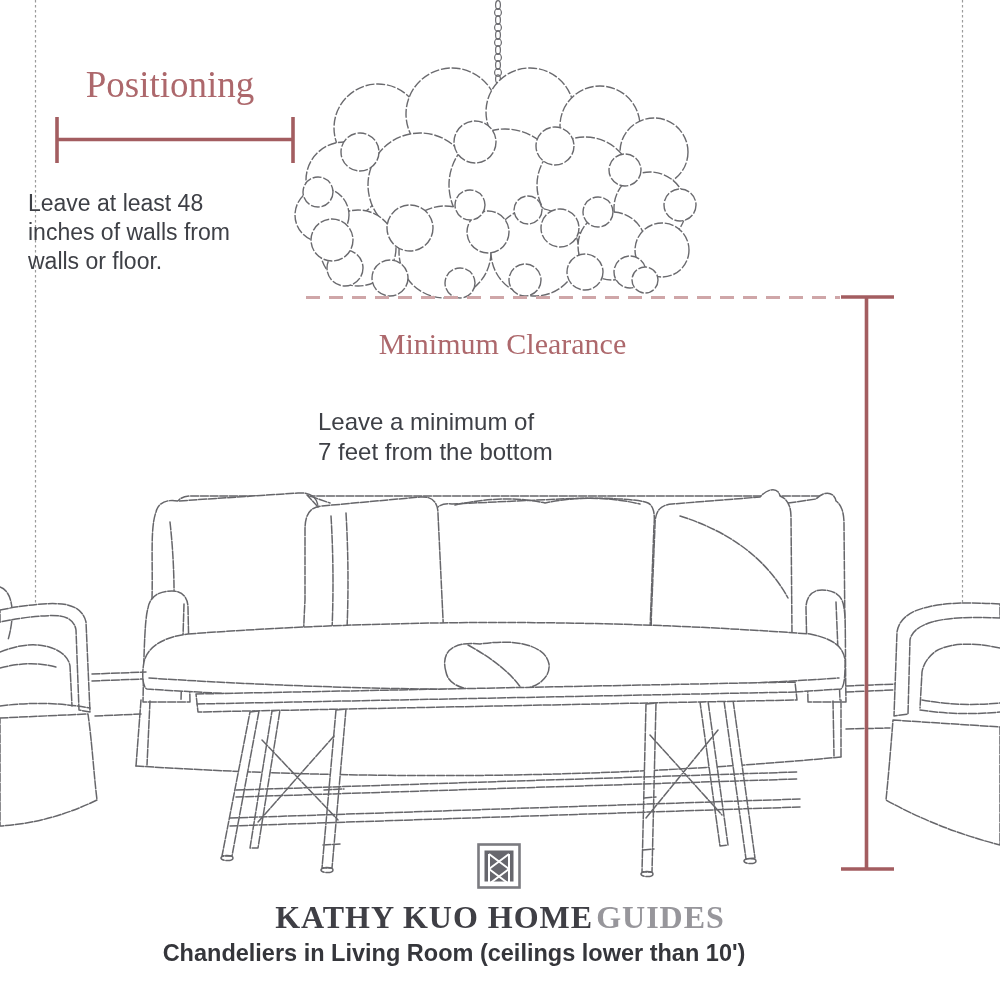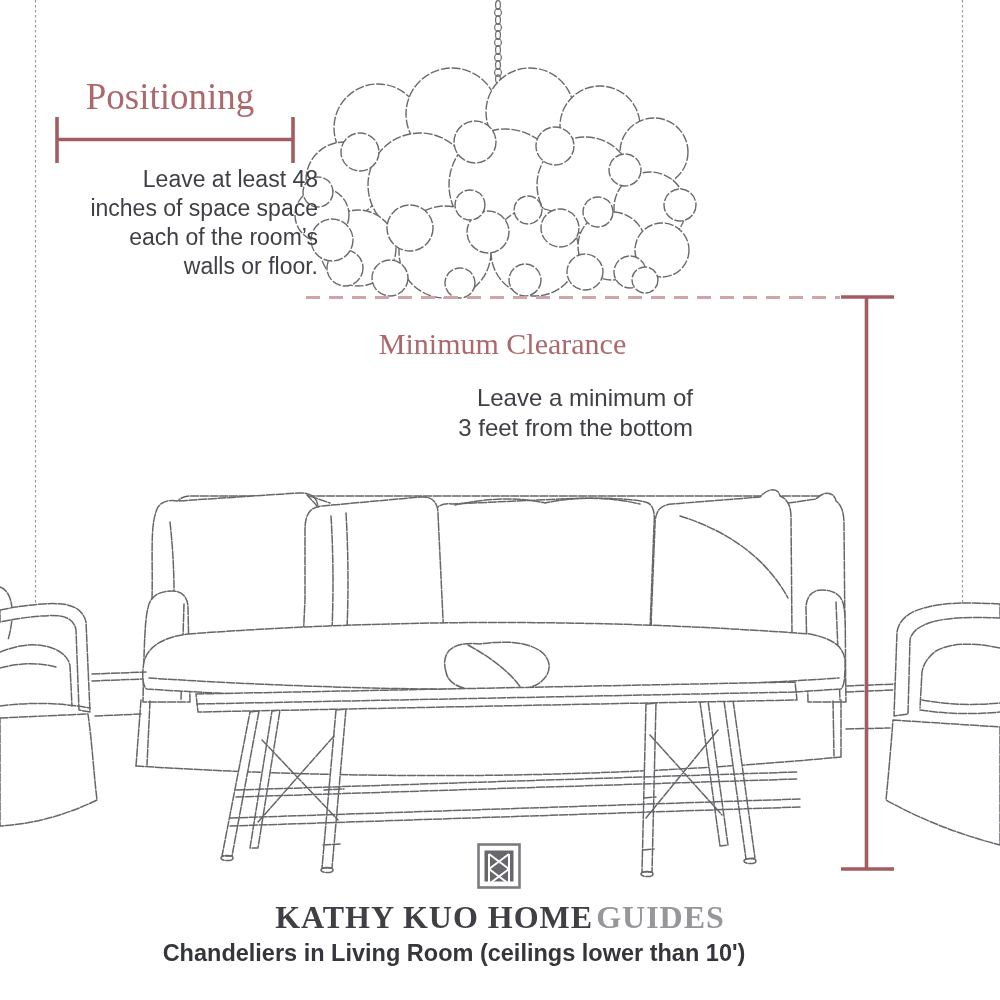--- a/index.html
+++ b/index.html
@@ -9,23 +9,23 @@
   svg{display:block;}
   
   .sk{fill:none;stroke:#66666a;stroke-width:1.5;stroke-linecap:round;stroke-linejoin:round;stroke-dasharray:8 1.7;}
   .skf{fill:#ffffff;stroke:#66666a;stroke-width:1.5;stroke-linecap:round;stroke-linejoin:round;stroke-dasharray:8 1.7;}
   .bub{fill:#ffffff;stroke:#6a6a6e;stroke-width:1.4;stroke-dasharray:9 1.8;}
   .wall{fill:none;stroke:#9b9b9b;stroke-width:1.2;stroke-dasharray:2.5 2.5;}
   .meas{fill:none;stroke:#a35d60;stroke-width:3.6;}
   .dash{fill:none;stroke:#cfa6a8;stroke-width:3;stroke-dasharray:14 9;}
   
   .h-serif{font-family:"Liberation Serif",serif;color:#ad686c;text-align:center;line-height:1.05;}
-  .pos-title{left:40px;top:78px;width:260px;font-size:37px;}
+  .pos-title{left:40px;top:66px;width:260px;font-size:37px;}
   .clr-title{left:290px;top:328px;width:425px;font-size:30px;}
-  .para{color:#3e4046;text-align:right;}
+  .para{color:#3e4046;text-align:left;margin-top:24px;}
   .pos-para{left:28px;top:165px;width:290px;font-size:23px;line-height:29px;}
   .clr-para{left:318px;top:383px;width:375px;font-size:24px;line-height:29.5px;}
   .brand{left:0;top:899px;width:1000px;text-align:center;font-family:"Liberation Serif",serif;
          font-size:32px;font-weight:700;letter-spacing:1px;white-space:nowrap;}
   .brand .primary{color:#3f3f45;}
   .brand .secondary{color:#97969b;margin-left:3px;}
   .subtitle{left:0;top:940px;width:908px;text-align:center;font-size:23.5px;font-weight:700;color:#35363b;}
   .logo{left:477px;top:843px;width:44px;height:46px;}
 </style>
 </head>
@@ -196,29 +196,28 @@
     <g class="meas" stroke-width="4.2">
       <line x1="866.5" y1="297" x2="866.5" y2="869"></line>
       <line x1="841" y1="297" x2="894" y2="297"></line>
       <line x1="841" y1="869" x2="894" y2="869"></line>
     </g>
   </svg>
 
   <div class="abs h-serif pos-title">Positioning</div>
   <div class="abs para pos-para">
     <div>Leave at least 48</div>
-    <div>inches of space space</div>
-    <div>each of the room’s</div>
+    <div>inches of walls from</div>
     <div>walls or floor.</div>
   </div>
 
   <div class="abs h-serif clr-title">Minimum Clearance</div>
   <div class="abs para clr-para">
     <div>Leave a minimum of</div>
-    <div>3 feet from the bottom</div>
+    <div>7 feet from the bottom</div>
   </div>
 
   <div class="abs logo">
     <svg width="44" height="46" viewBox="0 0 44 46">
       <rect x="1.5" y="1.5" width="41" height="43" fill="#ffffff" stroke="#7b7b80" stroke-width="2.6"></rect>
       <rect x="7.5" y="7.5" width="29" height="31" fill="#67676d"></rect>
       <g stroke="#ffffff" stroke-width="2" fill="none">
         <path d="M12,11 L12,41 M32,11 L32,41"></path>
         <path d="M12,11 L32,26 M32,11 L12,26"></path>
         <path d="M12,26 L32,41 M32,26 L12,41"></path>

